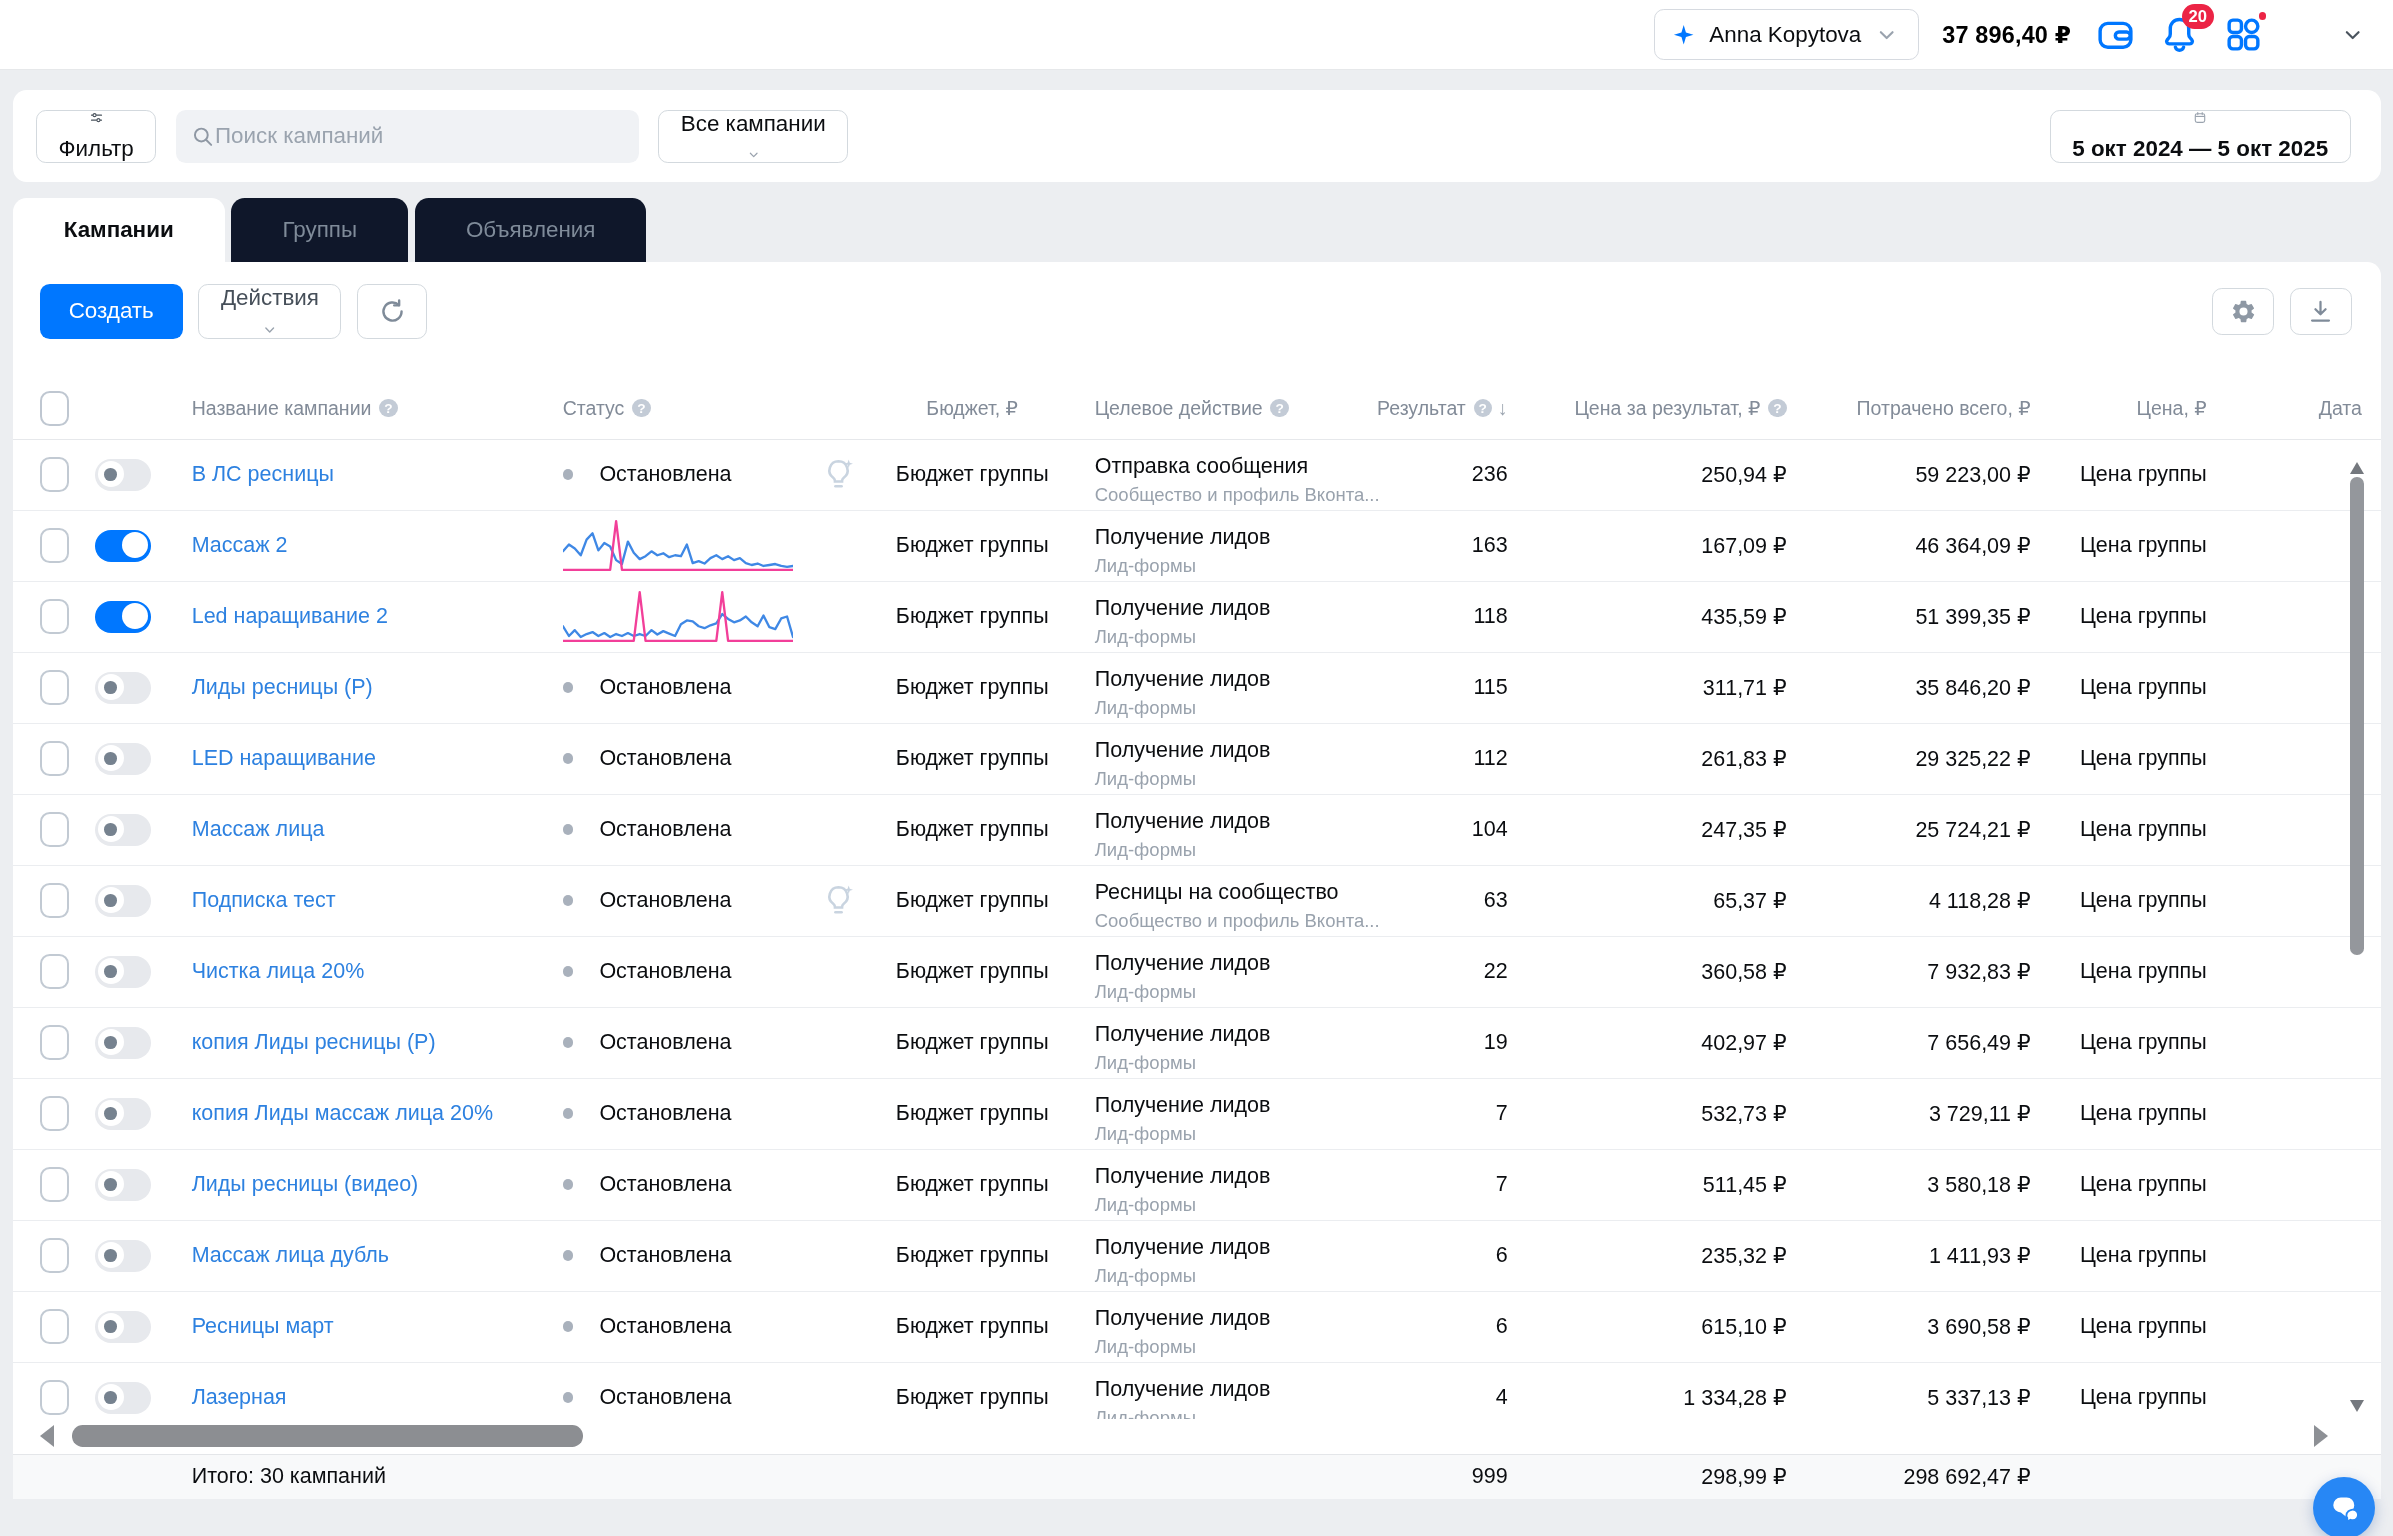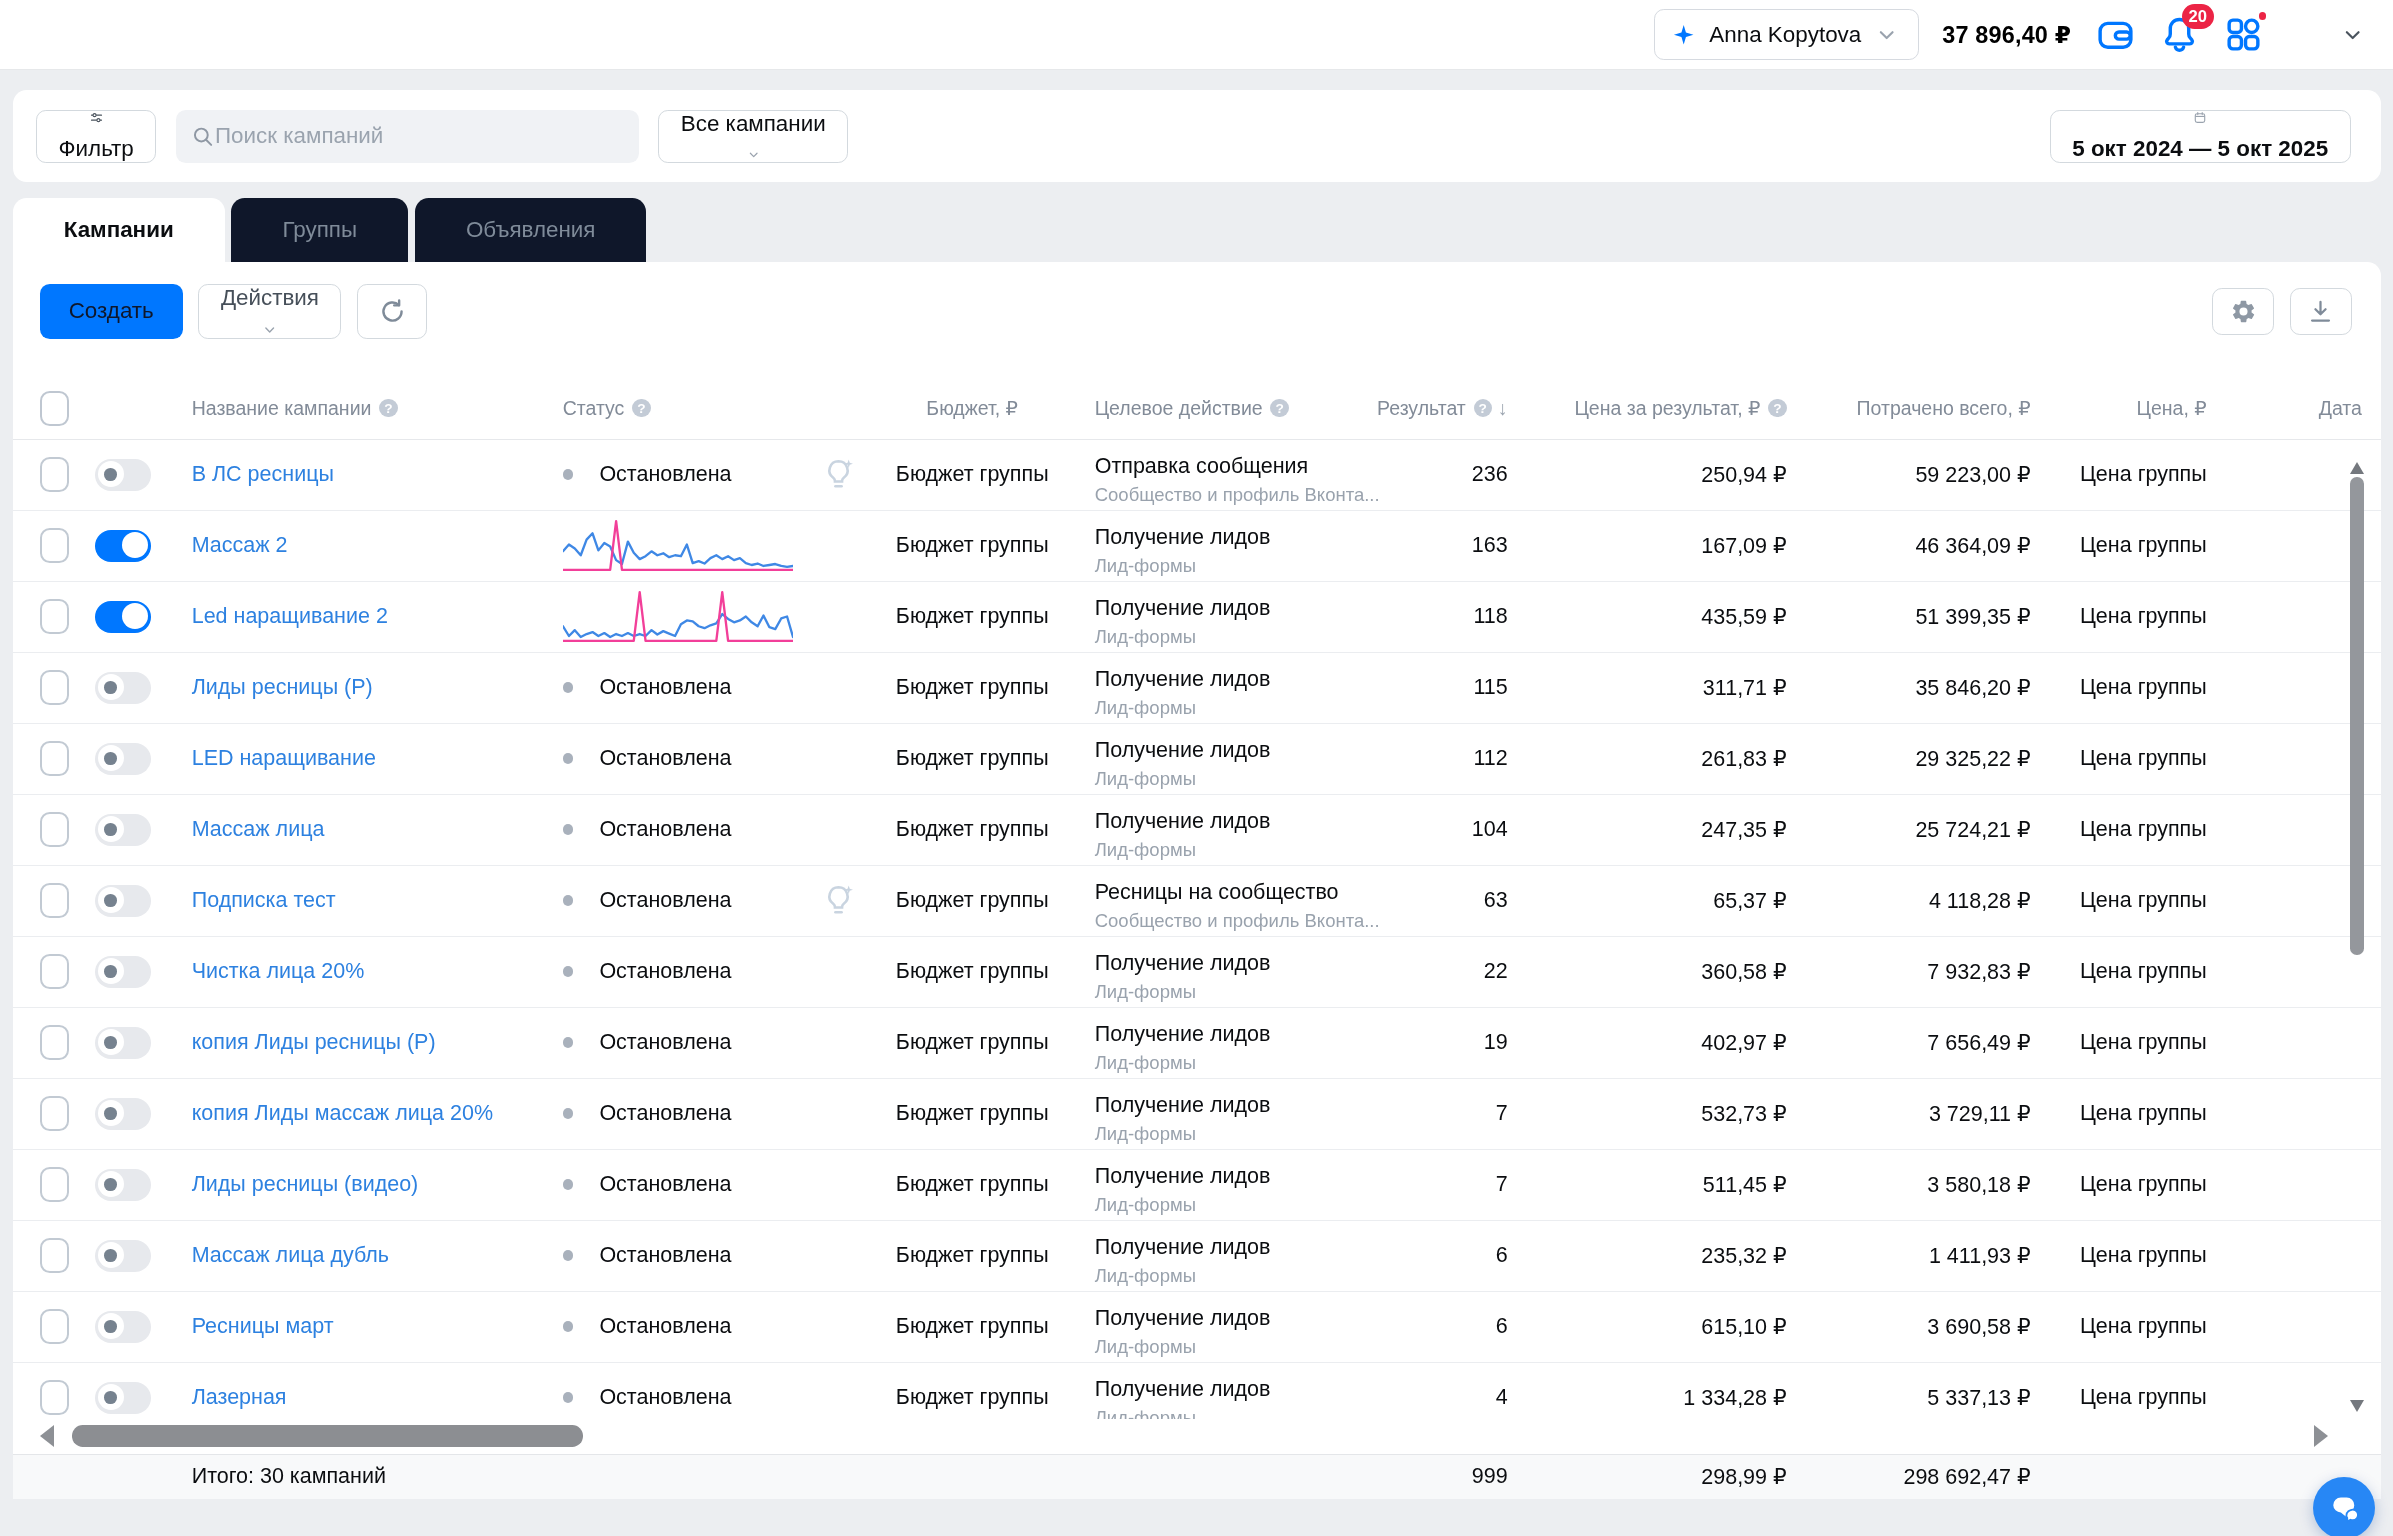--- a/index.html
+++ b/index.html
@@ -38,21 +38,21 @@
 
   
   .tabs { position:absolute; left:12.7px; top:198px; display:flex; gap:6.8px; }
   .tab { height:64px; padding:0 51px; display:flex; align-items:center; border-radius:13.7px 13.7px 0 0;
          font-size:22.4px; font-weight:500; color:#7f8b99; background:#0f172a; cursor:pointer; }
   .tab.active { background:#fff; color:#0b0d10; font-weight:600; }
 
   
   .panel { position:absolute; left:12.7px; top:262px; width:2368px; height:1237px; background:#fff; border-radius:0 13.7px 13.7px 13.7px; }
   .toolbar { display:flex; align-items:center; padding:21.5px 29px 0 27px; gap:15.6px; }
-  .btn-primary { height:55px; padding:0 29px; background:#0077ff; color:#0f172a; border-radius:9.8px; border:none;
+  .btn-primary { height:55px; padding:0 29px; background:#0077ff; color:#ffffff; border-radius:9.8px; border:none;
                  font-size:22.4px; font-weight:500; display:flex; align-items:center; cursor:pointer;
                  font-family:"Liberation Sans","DejaVu Sans",sans-serif; }
   .btn-ghost { height:55px; }
   .btn-icon { width:70px; height:55px; padding:0; justify-content:center; }
   .btn-sm { width:62px; height:47px; padding:0; justify-content:center; }
 
   
   .thead { display:flex; align-items:center; height:62px; margin-top:39px; border-bottom:1px solid #e6e8eb;
            font-size:19.5px; color:#828b98; }
   .trow { display:flex; align-items:center; height:71px; border-bottom:1px solid #ebedf0; font-size:21.5px; }

